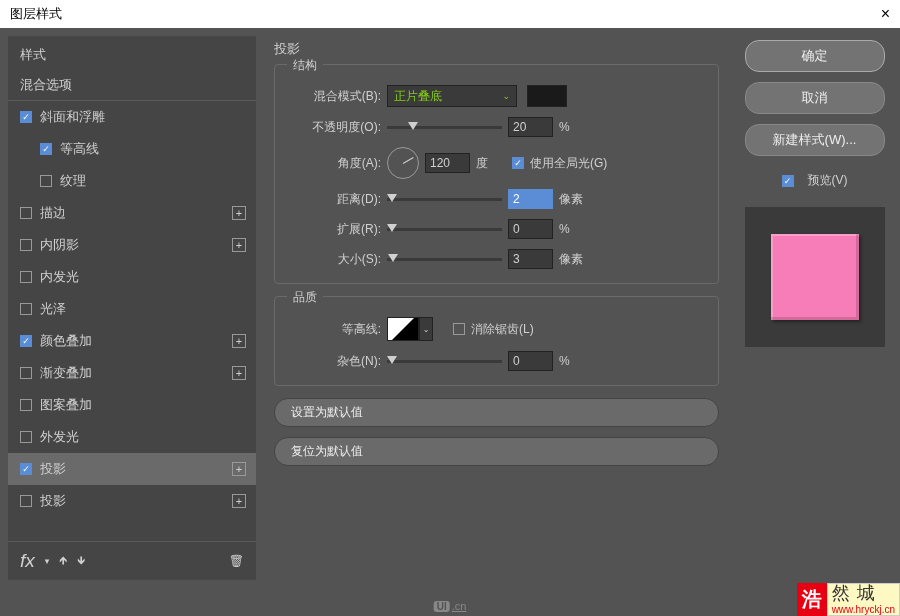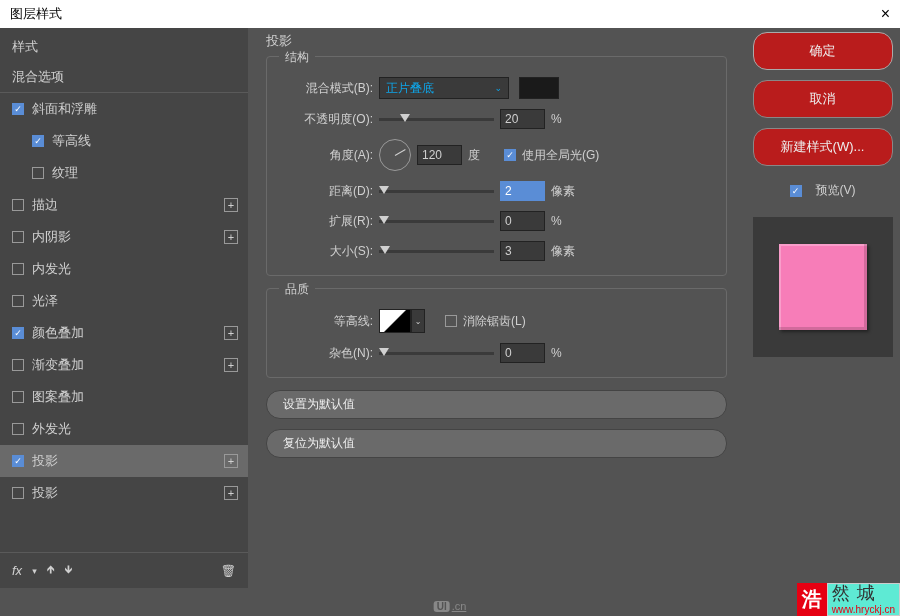--- a/index.html
+++ b/index.html
@@ -1,75 +1,75 @@
 <!DOCTYPE html>
 <html><head>
 <meta charset="utf-8">
 <style>
 * { box-sizing: border-box; margin: 0; padding: 0; font-family: "Microsoft YaHei", sans-serif; }
 body { background: #535353; color: #d0d0d0; font-size: 12px; width: 900px; height: 616px; overflow: hidden; position: relative; }
 
 .titlebar { background: #fff; height: 28px; display: flex; align-items: center; padding: 0 10px; color: #000; font-size: 13px; justify-content: space-between; }
 .titlebar .close { font-size: 16px; cursor: pointer; }
 
-.dialog-body { display: flex; height: 560px; background: #535353; gap: 8px; }
+.dialog-body { display: flex; height: 560px; background: #535353; padding: 8px; gap: 8px; }
 
 .left-panel { width: 248px; background: #454545; display: flex; flex-direction: column; }
 .left-header { padding: 10px 12px 6px; font-size: 13px; }
 .left-sub { padding: 6px 12px; font-size: 13px; border-bottom: 1px solid #5a5a5a; }
 .style-list { flex: 1; overflow-y: auto; }
 .style-item { display: flex; align-items: center; padding: 7px 12px; font-size: 13px; position: relative; }
 .style-item.indent { padding-left: 32px; }
 .style-item .cb { width: 12px; height: 12px; border: 1px solid #999; margin-right: 8px; background: #454545; display: inline-flex; align-items: center; justify-content: center; }
 .style-item .cb.checked { background: #5a8dd6; border-color: #5a8dd6; }
 .style-item .cb.checked::after { content: "✓"; color: #fff; font-size: 9px; }
 .style-item .cb.empty { background: #454545; }
 .style-item .plus { position: absolute; right: 10px; width: 14px; height: 14px; border: 1px solid #999; display: flex; align-items: center; justify-content: center; font-size: 11px; cursor: pointer; }
 .style-item.selected { background: #6a6a6a; }
 .left-footer { display: flex; align-items: center; padding: 8px 12px; gap: 10px; border-top: 1px solid #5a5a5a; }
-.left-footer .fx { font-style: italic; font-size: 13px; }
+.left-footer .fx { font-style: italic; font-size: 19px; }
 .left-footer .arrow { font-size: 11px; cursor: pointer; }
 .left-footer .trash { margin-left: auto; cursor: pointer; }
 
 .mid-panel { flex: 1; padding: 4px 10px; }
 .section-title { font-size: 13px; margin-bottom: 6px; }
 .fieldset { border: 1px solid #6a6a6a; border-radius: 4px; padding: 20px 14px 14px; margin-bottom: 12px; position: relative; }
 .fieldset-title { position: absolute; top: -8px; left: 12px; background: #535353; padding: 0 6px; font-size: 12px; }
 .row { display: flex; align-items: center; margin-bottom: 10px; gap: 6px; }
 .row-label { width: 92px; text-align: right; font-size: 12px; }
-.select { background: #3a3a3a; border: 1px solid #222; color: #0ea5e9; padding: 2px 6px; width: 130px; height: 22px; display: flex; align-items: center; justify-content: space-between; font-size: 12px; }
+.select { background: #3a3a3a; border: 1px solid #222; color: #84cc16; padding: 2px 6px; width: 130px; height: 22px; display: flex; align-items: center; justify-content: space-between; font-size: 12px; }
 .select .chev { font-size: 9px; }
 .color-swatch { width: 40px; height: 22px; background: #1a1a1a; border: 1px solid #222; margin-left: 4px; }
 .slider { flex: 1; height: 3px; background: #3a3a3a; position: relative; max-width: 115px; }
 .slider .thumb { position: absolute; top: -4px; width: 0; height: 0; border-left: 5px solid transparent; border-right: 5px solid transparent; border-top: 8px solid #d0d0d0; }
 .numbox { width: 45px; height: 20px; background: #3a3a3a; border: 1px solid #222; color: #d0d0d0; padding: 0 4px; font-size: 12px; text-align: left; }
 .numbox.active { border: 1px solid #5a8dd6; background: #5a8dd6; color: #fff; }
 .unit { font-size: 12px; min-width: 30px; }
 .angle-dial { width: 32px; height: 32px; border: 1px solid #999; border-radius: 50%; position: relative; }
 .angle-dial .hand { position: absolute; width: 12px; height: 1px; background: #d0d0d0; top: 50%; left: 50%; transform-origin: left center; transform: rotate(-30deg); }
 .icb { width: 12px; height: 12px; border: 1px solid #999; display: inline-flex; align-items: center; justify-content: center; }
 .icb.checked { background: #5a8dd6; border-color: #5a8dd6; }
 .icb.checked::after { content: "✓"; color: #fff; font-size: 9px; }
 .contour-swatch { width: 32px; height: 24px; background: linear-gradient(135deg, #fff 0%, #fff 48%, #000 52%, #000 100%); border: 1px solid #222; display: inline-block; }
 .contour-sel { display: flex; align-items: center; gap: 0; }
 .contour-sel .chev-box { width: 14px; height: 24px; background: #3a3a3a; border: 1px solid #222; display: flex; align-items: center; justify-content: center; font-size: 8px; }
 .btn { background: #6a6a6a; border: 1px solid #444; border-radius: 14px; padding: 5px 16px; color: #eee; font-size: 12px; cursor: pointer; }
 .btn-row { display: flex; gap: 10px; justify-content: center; margin-top: 4px; flex-direction: column; }
 .ck-row { display: flex; align-items: center; justify-content: center; gap: 6px; margin-bottom: 10px; }
 
 .right-panel { width: 155px; padding: 4px 0; display: flex; flex-direction: column; align-items: center; gap: 10px; }
-.right-btn { width: 140px; height: 38px; border-radius: 14px; border: 1px solid #888; background: #b91c1c; color: #eee; font-size: 13px; cursor: pointer; display: flex; align-items: center; justify-content: center; }
+.right-btn { width: 140px; height: 32px; border-radius: 14px; border: 1px solid #888; background: #737373; color: #eee; font-size: 13px; cursor: pointer; display: flex; align-items: center; justify-content: center; }
 .right-btn.primary { border: 1.5px solid #aaa; }
 .preview-ck { display: flex; align-items: center; gap: 14px; margin-top: 6px; }
 .preview-box { width: 140px; height: 140px; background: #3a3a3a; display: flex; align-items: center; justify-content: center; margin-top: 8px; }
 .preview-inner { width: 88px; height: 86px; background: #f77db8; box-shadow: 2px 2px 3px rgba(0,0,0,0.4), inset -3px -3px 0 rgba(0,0,0,0.15), inset 2px 2px 0 rgba(255,255,255,0.25); }
 
 .watermark { position: absolute; right: 0; bottom: 0; display: flex; }
 .wm-red { background: #e60012; color: #fff; font-size: 20px; width: 30px; display: flex; align-items: center; justify-content: center; font-weight: bold; }
-.wm-rest { background: #5eead4; padding: 0 4px; font-size: 13px; color: #333; border: 1px solid #ccc; line-height: 1.1; }
+.wm-rest { background: #fef9c3; padding: 0 4px; font-size: 13px; color: #333; border: 1px solid #ccc; line-height: 1.1; }
 .wm-rest .zh { font-size: 18px; letter-spacing: 1px; }
 .wm-rest .url { font-size: 10px; color: #e60012; }
 
 .uicn { position: absolute; bottom: 4px; left: 50%; transform: translateX(-50%); font-size: 11px; color: #888; display: flex; align-items: center; gap: 2px; text-decoration: underline; }
 .uicn .badge { background: #888; color: #535353; border-radius: 3px; padding: 0 3px; font-size: 10px; font-weight: bold; }
 </style>
 </head>
 <body>
 
 <div class="titlebar">

